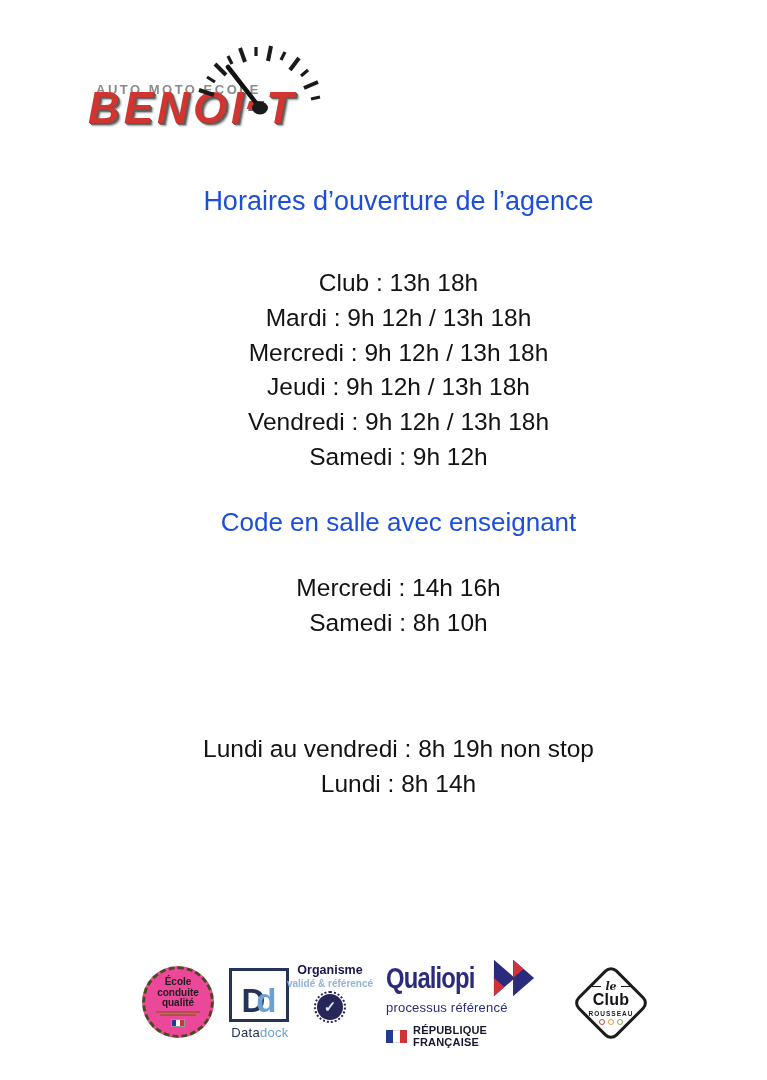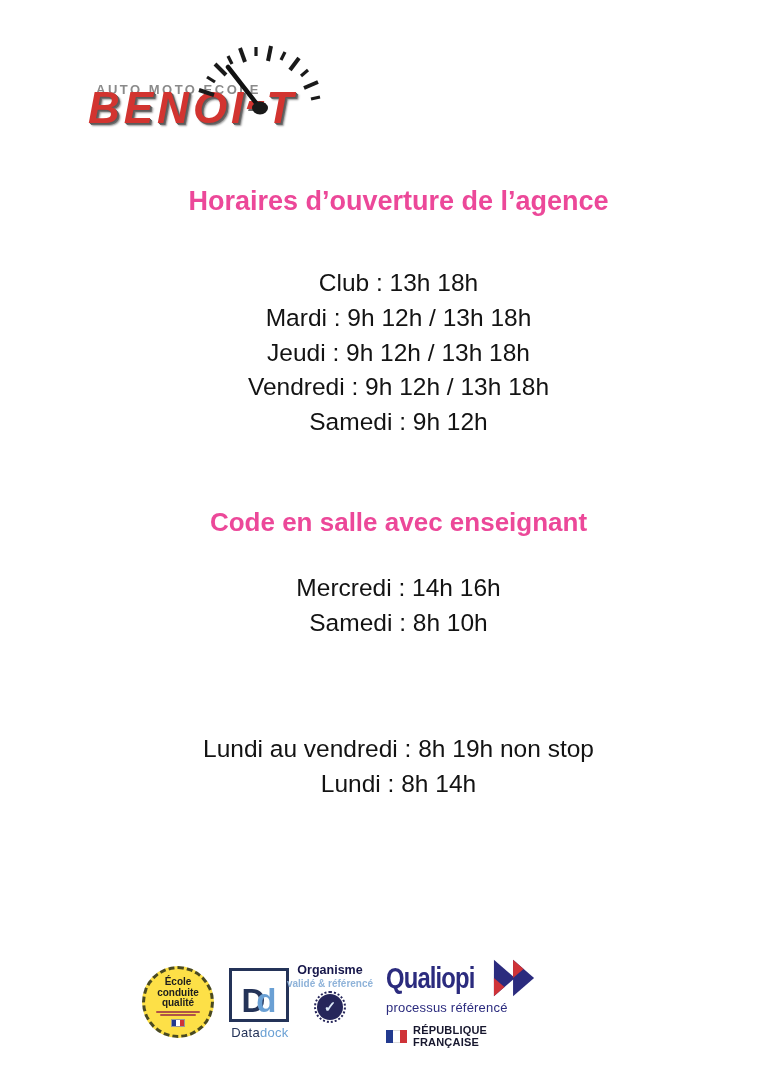--- a/index.html
+++ b/index.html
@@ -24,33 +24,33 @@
   }
   .logo-dash {
     display:inline-block; width:15px; height:8px; background:#d23430;
     transform:skewX(-18deg); margin:0 3px 0 1px; vertical-align:14px;
     box-shadow:2px 2px 0 #6a6a6a;
   }
   .gauge-svg { position:absolute; left:0; top:-2px; pointer-events:none; }
 
   
   .centered { position:absolute; left:30px; right:0; text-align:center; }
-  .red-heading { font-size:26px; font-weight:700; color:#ec4899; }
+  .red-heading { font-size:26px; font-weight:400; color:#1d4ed8; }
   .title { top:186px; font-size:27px; }
   .sched { font-size:24.5px; line-height:34.8px; color:#131313; }
   #sched-agence { top:266px; }
   #heading-code { top:507px; }
   #sched-code { top:571px; }
   #heading-conduite { top:670px; }
   #sched-conduite { top:732px; }
 
   
   .badge {
     position:absolute; left:142px; top:966px; width:72px; height:72px;
-    border-radius:50%; background:#fde047; border:3px dashed #4a4a20;
+    border-radius:50%; background:#ec4899; border:3px dashed #4a4a20;
     display:flex; flex-direction:column; align-items:center; justify-content:center;
     text-align:center;
   }
   .badge-line { font-size:10px; font-weight:800; line-height:10.5px; color:#1d1d1d; }
   .badge-smallprint { width:44px; height:2px; background:#b05347; margin-top:2px; border-radius:1px; }
   .badge-smallprint.short { width:36px; margin-top:1.5px; }
   .mini-flag { display:flex; margin-top:3px; border:0.5px solid #999; }
   .mini-flag span { display:block; width:4px; height:6px; }
 
   .datadock { position:absolute; left:229px; top:968px; width:62px; text-align:center; }
@@ -135,20 +135,21 @@
       <line x1="172" y1="68" x2="140" y2="27" stroke="#111" stroke-width="4.5" stroke-linecap="round"></line>
       <ellipse cx="172" cy="68" rx="8" ry="6.5" fill="#1a1a1a"></ellipse>
     </svg>
   </div>
 
   <h1 class="centered red-heading title">Horaires d’ouverture de l’agence</h1>
 
   <div id="sched-agence" class="centered sched">
     <div>Club : 13h 18h</div>
     <div>Mardi : 9h 12h / 13h 18h</div>
+    <div>Mercredi : 9h 12h / 13h 18h</div>
     <div>Jeudi : 9h 12h / 13h 18h</div>
     <div>Vendredi : 9h 12h / 13h 18h</div>
     <div>Samedi : 9h 12h</div>
   </div>
 
   <h2 id="heading-code" class="centered red-heading">Code en salle avec enseignant</h2>
   <div id="sched-code" class="centered sched">
     <div>Mercredi : 14h 16h</div>
     <div>Samedi : 8h 10h</div>
   </div>
@@ -201,14 +202,31 @@
     <div class="q-rep">
       <div class="q-flag">
         <span class="b"></span>
           <span class="w"></span>
           <span class="r"></span>
       </div>
       <span class="q-rep-text">RÉPUBLIQUE FRANÇAISE</span>
     </div>
   </div>
 
+  <div class="club">
+    <div class="club-diamond"></div>
+    <div class="club-content">
+      <div class="club-le-row">
+        <span class="club-le-dash"></span>
+        <span class="club-le">le</span>
+        <span class="club-le-dash"></span>
+      </div>
+      <div class="club-name">Club</div>
+      <div class="club-sub">ROUSSEAU</div>
+      <div class="club-dots">
+        <i class="d-red"></i>
+        <i class="d-orange"></i>
+        <i class="d-green"></i>
+      </div>
+    </div>
+  </div>
 
 </div>
 
 </body></html>

